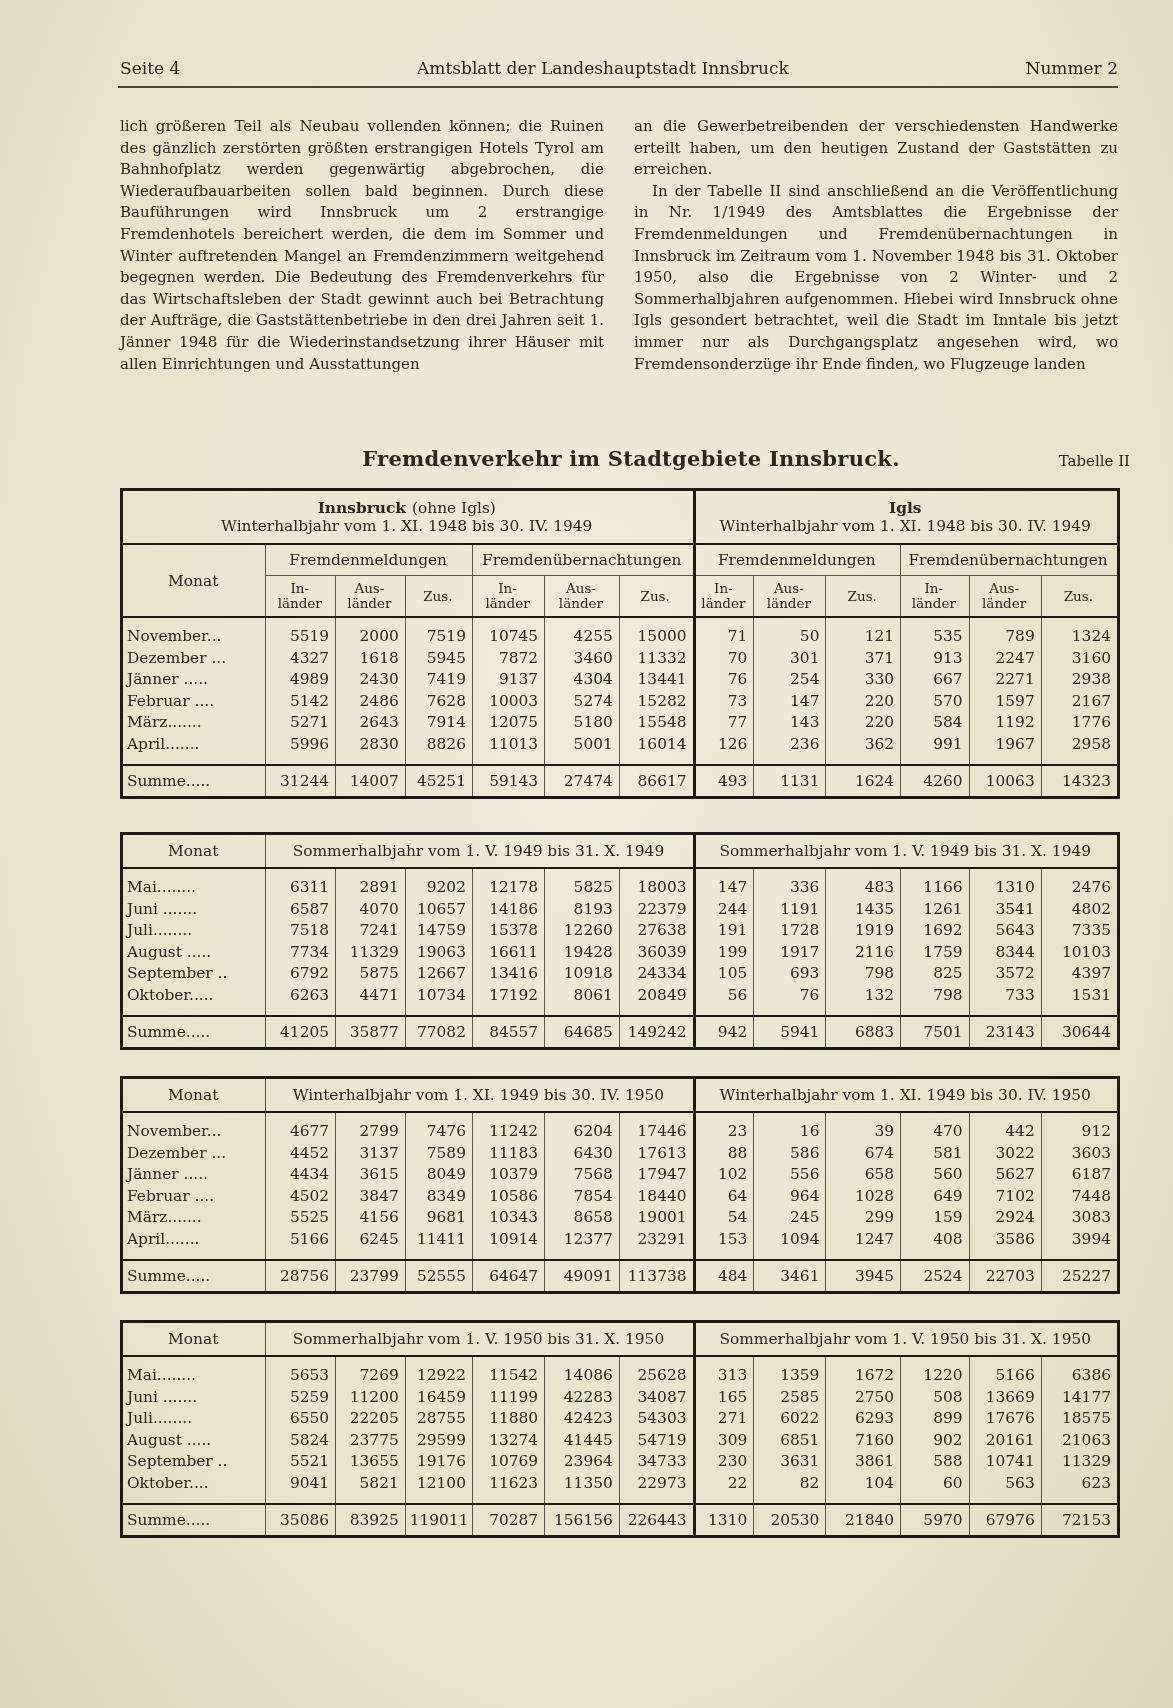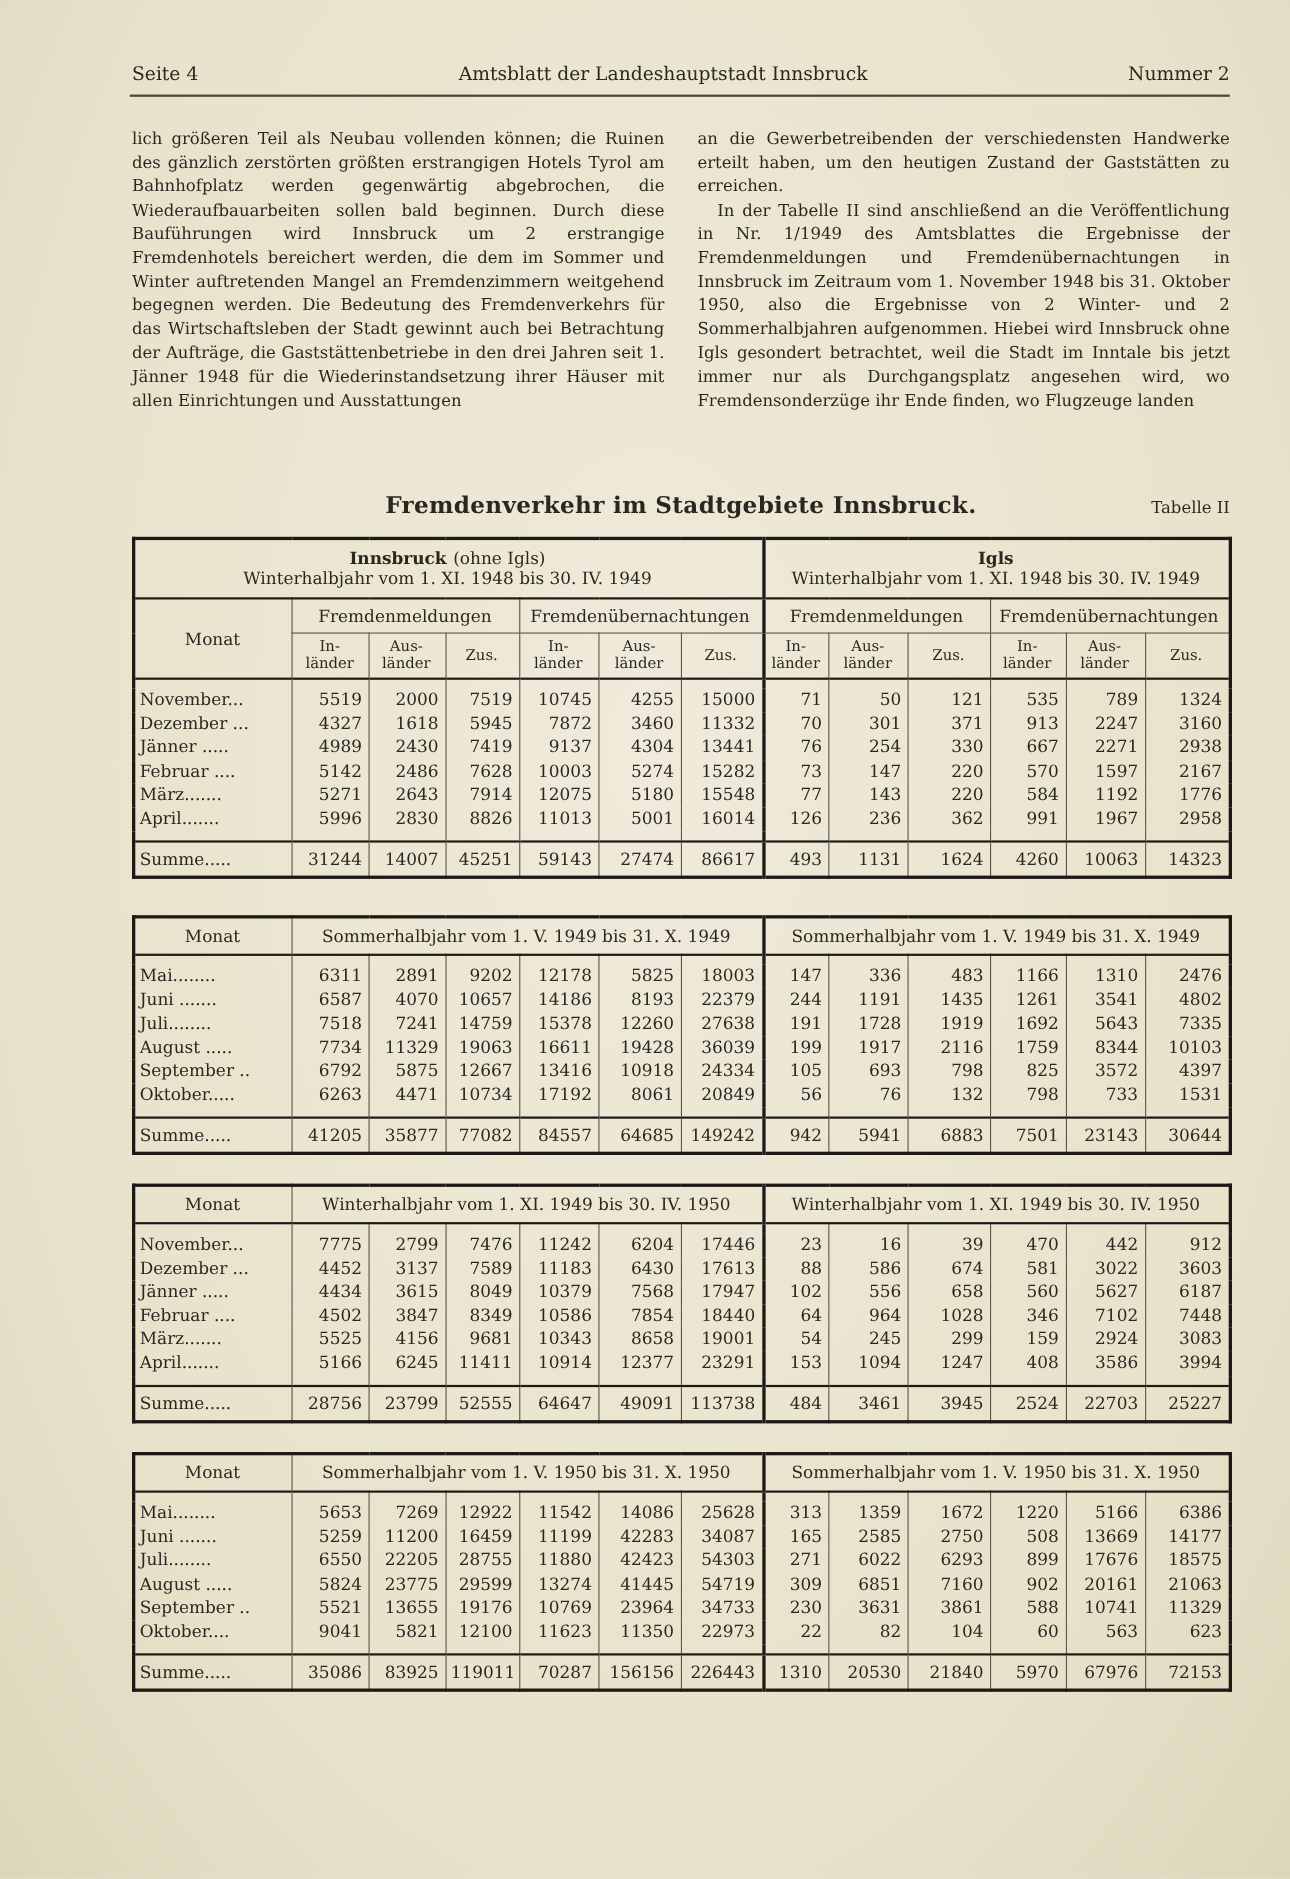--- a/index.html
+++ b/index.html
@@ -4,21 +4,21 @@
 <style>
   html,body{margin:0;padding:0;}
   body{width:1173px;height:1708px;background:#ece7d2;color:#2a2620;font-family:"DejaVu Serif","Liberation Serif",serif;position:relative;overflow:hidden;}
   .page{position:absolute;left:0;top:0;width:1173px;height:1708px;background:radial-gradient(ellipse at 50% 40%,#efeada 0%,#e8e2cb 70%,#ddd6bc 100%);}
   .header{position:absolute;left:120px;top:58px;width:998px;height:22px;font-size:17px;display:flex;justify-content:space-between;align-items:baseline;}
   .header-rule{position:absolute;left:118px;top:86px;width:1000px;height:2px;background:#4a443a;}
   .cols{position:absolute;left:120px;top:116px;width:998px;display:flex;justify-content:space-between;}
   .col{width:484px;font-size:15px;line-height:21.6px;text-align:justify;}
   .col p{margin:0;}
   .col p.indent{text-indent:18px;}
-  .title-row{position:absolute;left:120px;top:446px;width:998px;height:32px;}
+  .title-row{position:absolute;left:132px;top:446px;width:998px;height:32px;}
   .title{position:absolute;left:0;width:998px;text-align:center;font-weight:bold;font-size:21px;letter-spacing:0.3px;}
   .tab-label{position:absolute;right:0;top:6px;font-size:15px;}
   table.t{position:absolute;left:120px;border-collapse:collapse;font-size:15.4px;width:1000px;table-layout:fixed;}
   table.t td,table.t th{padding:0 6px 0 4px;font-weight:normal;}
   .num{text-align:right;}
   .outer{border:3px solid #1d1a16;}
   .thick-r{border-right:3px solid #1d1a16;}
   .thin-r{border-right:1px solid #5a544a;}
   .rule-b{border-bottom:2px solid #1d1a16;}
   .rule-t{border-top:2px solid #1d1a16;}
@@ -442,21 +442,21 @@
             <td class="thick-r"></td>
             <td class="thin-r"></td>
             <td class="thin-r"></td>
             <td class="thin-r"></td>
             <td class="thin-r"></td>
             <td class="thin-r"></td>
             <td class=""></td>
           </tr>
           <tr class="datarow">
             <td class="month thin-r">November...</td>
-            <td class="num thin-r">7775</td>
+            <td class="num thin-r">4677</td>
             <td class="num thin-r">2799</td>
             <td class="num thin-r">7476</td>
             <td class="num thin-r">11242</td>
             <td class="num thin-r">6204</td>
             <td class="num thick-r">17446</td>
             <td class="num thin-r">23</td>
             <td class="num thin-r">16</td>
             <td class="num thin-r">39</td>
             <td class="num thin-r">470</td>
             <td class="num thin-r">442</td>
@@ -496,21 +496,21 @@
             <td class="month thin-r">Februar ....</td>
             <td class="num thin-r">4502</td>
             <td class="num thin-r">3847</td>
             <td class="num thin-r">8349</td>
             <td class="num thin-r">10586</td>
             <td class="num thin-r">7854</td>
             <td class="num thick-r">18440</td>
             <td class="num thin-r">64</td>
             <td class="num thin-r">964</td>
             <td class="num thin-r">1028</td>
-            <td class="num thin-r">346</td>
+            <td class="num thin-r">649</td>
             <td class="num thin-r">7102</td>
             <td class="num ">7448</td>
           </tr>
           <tr class="datarow">
             <td class="month thin-r">März.......</td>
             <td class="num thin-r">5525</td>
             <td class="num thin-r">4156</td>
             <td class="num thin-r">9681</td>
             <td class="num thin-r">10343</td>
             <td class="num thin-r">8658</td>

